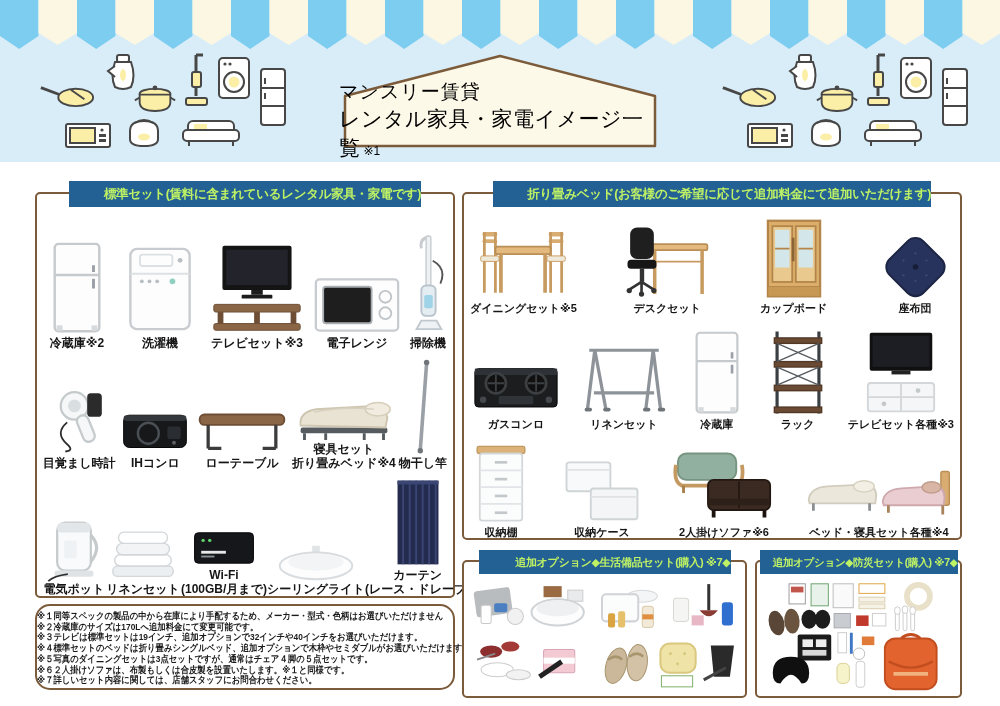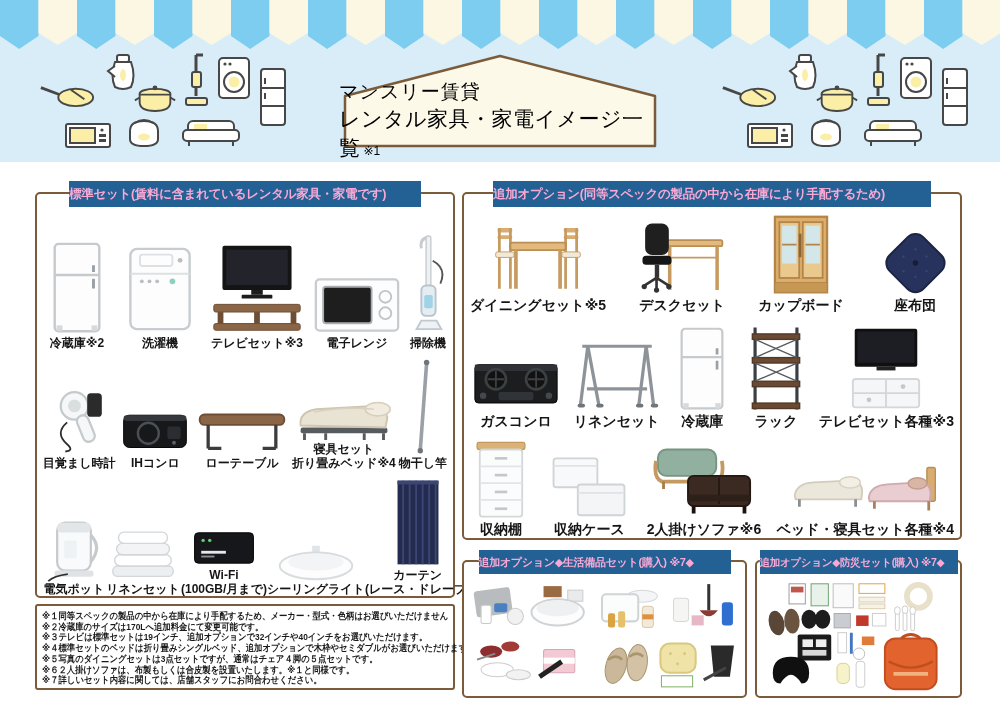--- a/index.html
+++ b/index.html
@@ -11,33 +11,33 @@
   .icon-group{position:absolute;top:48px;width:278px;height:110px}
   .ic{position:absolute}
   #plaque{position:absolute;left:339px;top:52px;width:322px;height:98px}
   #plaque > svg{position:absolute;left:0;top:0}
   #plaque-text{position:absolute;left:0;top:27px;width:100%;text-align:left;font-weight:normal;color:#000000}
   .t1{font-size:19px;line-height:25px;letter-spacing:1px}
   .t2{font-size:21px;line-height:29px;letter-spacing:0.5px}
   .note{font-size:12px;margin-left:3px;letter-spacing:0}
   
   .panel{position:absolute;background:#fff;border:2px solid #7B5B3A;border-radius:5px;box-sizing:border-box}
-  .phead{position:absolute;top:-13px;left:50%;transform:translateX(-50%);background:#236093;color:#f9a8d4;
-         font-weight:bold;text-align:left;height:26px;line-height:26px;font-size:12.5px;
+  .phead{position:absolute;top:-13px;left:50%;transform:translateX(-50%);background:#236093;color:#bef264;
+         font-weight:bold;text-align:right;height:26px;line-height:26px;font-size:12.5px;
          letter-spacing:-0.3px;white-space:nowrap;z-index:3}
   #std-panel{left:35px;top:192px;width:420px;height:406px}
   #opt-panel{left:462px;top:192px;width:500px;height:348px}
   .prow{display:flex;justify-content:space-between;align-items:flex-end;padding:0 6px}
   .cell{display:flex;flex-direction:column;align-items:center;justify-content:flex-end}
   .img{display:flex;align-items:flex-end;justify-content:center}
   .lbl{font-weight:bold;font-size:12px;color:#151515;text-align:center;line-height:1.12;white-space:nowrap}
-  #opt-panel .lbl{font-size:14px}
+  #opt-panel .lbl{font-size:11px}
   
   #fn-box{position:absolute;left:35px;top:604px;width:420px;height:86px;border:2px solid #7B5B3A;
-          border-radius:3px;box-sizing:border-box;padding:5px 5px;background:#fff}
+          border-radius:15px;box-sizing:border-box;padding:5px 0;background:#fff}
   .fn{font-size:9.5px;font-weight:bold;color:#1a1a1a;white-space:nowrap;line-height:10.7px;
       transform:scaleX(0.88);transform-origin:0 50%}
   
   .pbox{position:absolute;top:560px;background:#fff;border:2px solid #7B5B3A;border-radius:5px;box-sizing:border-box}
   #pbox-a{left:462px;width:285px;height:138px}
   #pbox-b{left:755px;width:207px;height:138px}
   .pbox .phead{height:24px;line-height:24px;top:-12px;font-size:11px}
   #pbox-a .phead{width:252px}
   #pbox-b .phead{width:198px;font-size:10.5px}
   .collage{position:absolute;bottom:2px;left:50%;transform:translateX(-50%)}
@@ -676,21 +676,21 @@
               <use href="#p-curtain"></use>
             </svg>
           </div>
         <div class="lbl">カーテン</div>
         <div class="lbl">(レース・ドレープ)</div>
       </div>
     </div>
   </div>
 
   <div class="panel" id="opt-panel">
-    <div class="phead" style="width:438px">追加オプション(同等スペックの製品の中から在庫により手配するため)</div>
+    <div class="phead" style="width:438px">折り畳みベッド(お客様のご希望に応じて追加料金にて追加いただけます)</div>
 
     <div class="prow" style="height:110px;margin-top:10px">
       <div class="cell">
         <div class="img">
             <svg width="92" height="83" viewBox="0 0 100 90">
               <use href="#p-dining"></use>
             </svg>
           </div>
         <div class="lbl">ダイニングセット※5</div>
       </div>

